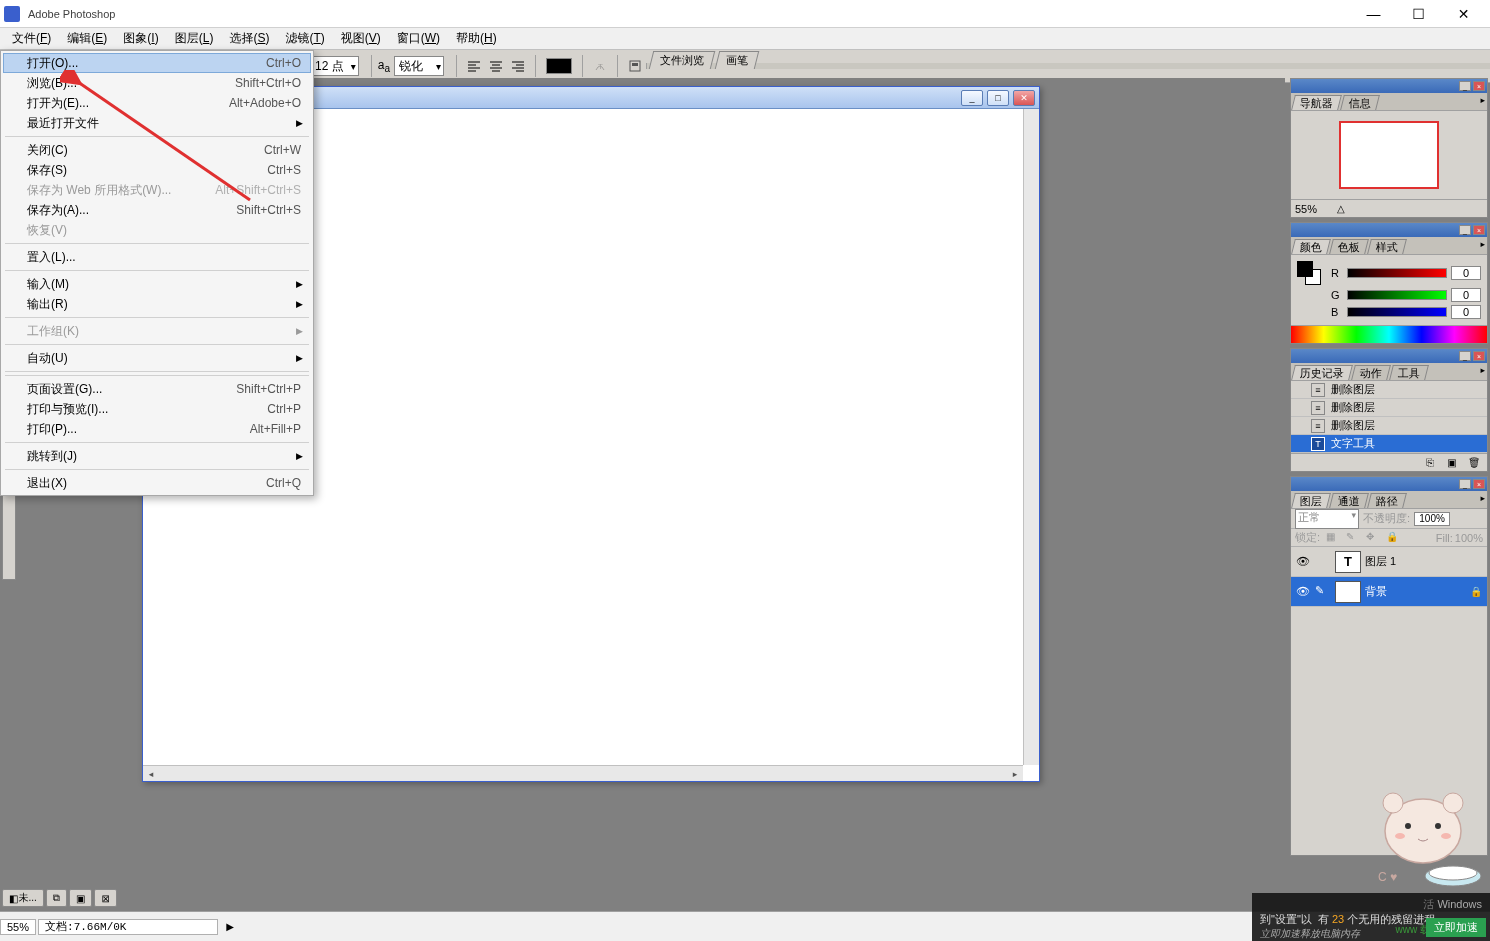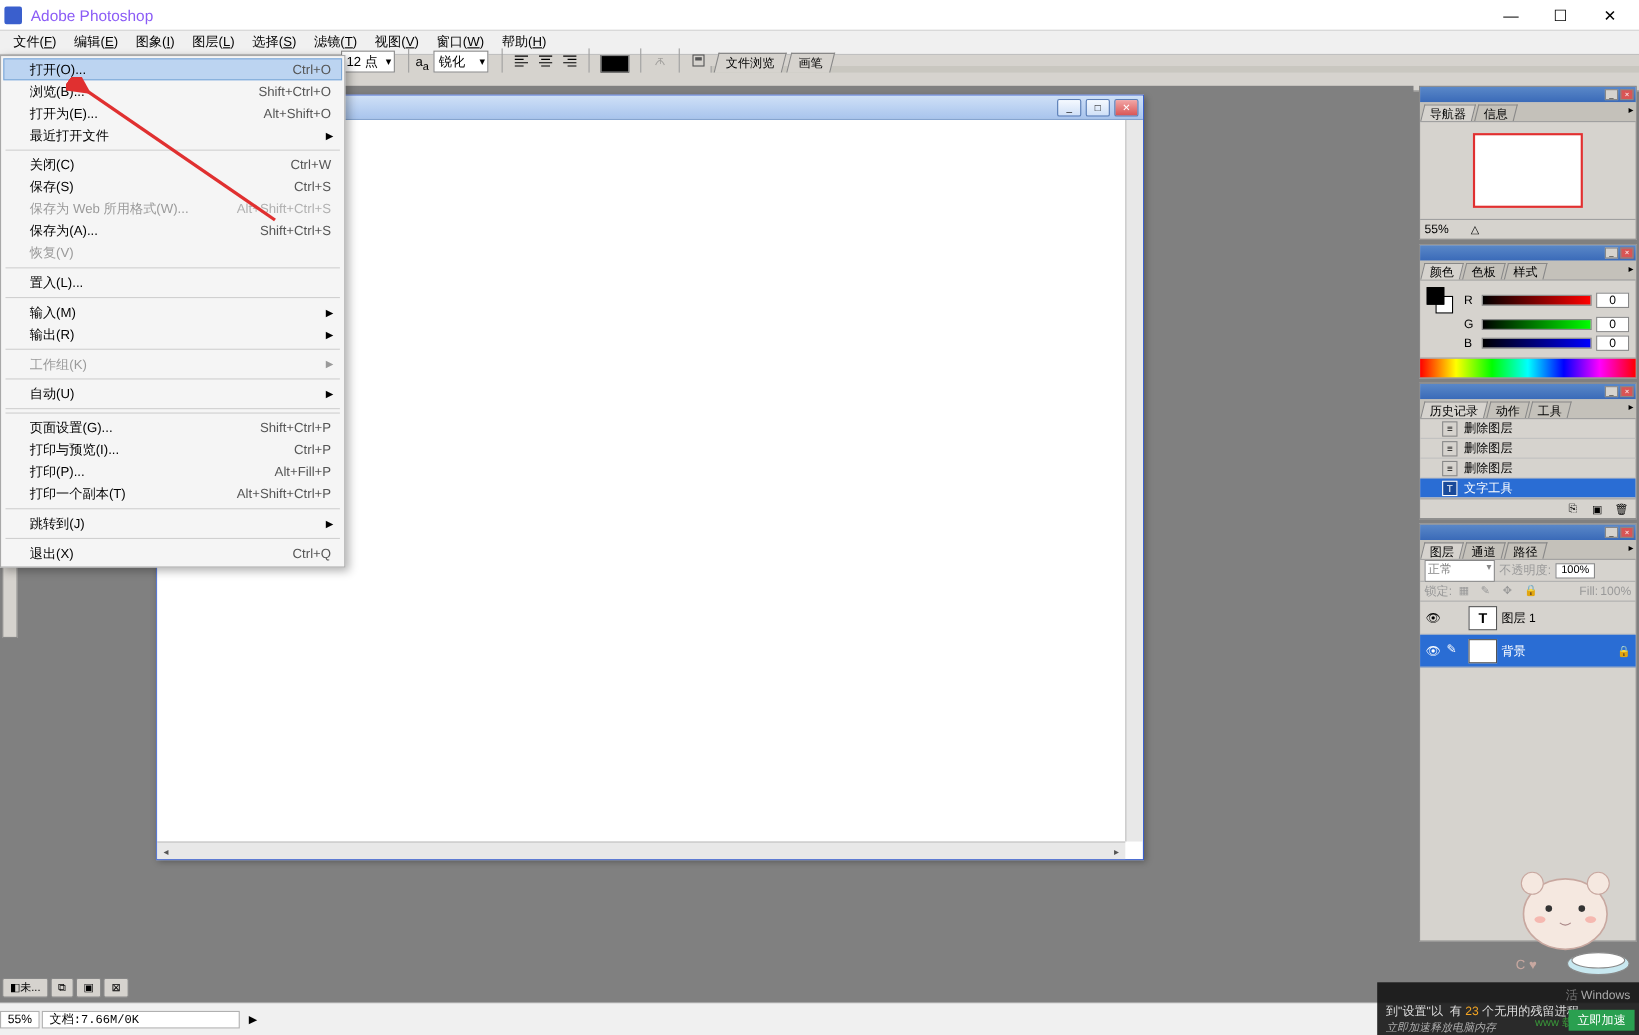--- a/index.html
+++ b/index.html
@@ -1,31 +1,31 @@
 <!DOCTYPE html>
 <html><head>
 <meta charset="utf-8">
 <style>
 * { margin: 0; padding: 0; box-sizing: border-box; font-family: "Microsoft YaHei", Arial, sans-serif; }
 body { width: 1490px; height: 941px; background: #808080; overflow: hidden; position: relative; font-size: 12px; }
 
 
 .titlebar { height: 28px; background: #fff; border-bottom: 1px solid #d0d0d0; display: flex; align-items: center; padding: 0 4px; }
 .titlebar .app-icon { width: 16px; height: 16px; background: #3a5fcd; border-radius: 2px; margin-right: 8px; }
-.titlebar .title { flex: 1; font-size: 14px; color: #8b5cf6; }
+.titlebar .title { flex: 1; font-size: 11px; color: #404040; }
 .titlebar .win-controls { display: flex; }
 .titlebar .win-btn { width: 45px; height: 28px; display: flex; align-items: center; justify-content: center; font-size: 14px; color: #000; }
 
 
 .menubar { height: 22px; background: #f0f0f0; border-bottom: 1px solid #c0c0c0; display: flex; align-items: center; padding: 0 4px; }
 .menubar .menu-item { padding: 2px 8px; font-size: 12px; color: #000; cursor: default; }
 .menubar .menu-item u { text-decoration: underline; }
 
 
-.optionsbar { height: 28px; background: #d6d3ce; border-bottom: 1px solid #a0a0a0; display: flex; align-items: flex-end; padding: 16px 0; }
+.optionsbar { height: 28px; background: #d6d3ce; border-bottom: 1px solid #a0a0a0; display: flex; align-items: center; padding: 16px 0; }
 .optionsbar .opt-spacer { width: 310px; height: 100%; }
 .optionsbar .opt-select { height: 20px; border: 1px solid #888; background: #fff; padding: 0 14px 0 4px; font-size: 12px; margin-right: 6px; position: relative; display: inline-flex; align-items: center; }
 .optionsbar .opt-select::after { content: "▾"; position: absolute; right: 2px; font-size: 10px; }
 .optionsbar .aa { font-size: 12px; margin-right: 4px; }
 .optionsbar .sep { width: 1px; height: 22px; background: #a0a0a0; margin: 0 6px; }
 .optionsbar .icon-btn { width: 22px; height: 22px; display: flex; align-items: center; justify-content: center; border: 1px solid transparent; }
 .optionsbar .color-swatch { width: 26px; height: 16px; background: #000; border: 1px solid #888; margin: 0 4px; }
 .optionsbar .tabs-right { margin-left: auto; display: flex; align-items: flex-end; height: 100%; border-left: 1px solid #a0a0a0; flex: 1; background: #c9c7c0; padding-top: 6px; }
 .optionsbar .tab { background: #d6d3ce; border: 1px solid #888; border-bottom: none; padding: 1px 8px; font-size: 11px; margin-left: 4px; transform: skewX(-14deg); }
 .optionsbar .tab span { display: inline-block; transform: skewX(14deg); }
@@ -238,21 +238,21 @@
     <div class="dd-item highlighted">
       <span class="label">打开(O)...</span>
       <span class="shortcut">Ctrl+O</span>
     </div>
     <div class="dd-item">
       <span class="label">浏览(B)...</span>
       <span class="shortcut">Shift+Ctrl+O</span>
     </div>
     <div class="dd-item">
       <span class="label">打开为(E)...</span>
-      <span class="shortcut">Alt+Shift+O</span>
+      <span class="shortcut">Alt+Adobe+O</span>
     </div>
     <div class="dd-item">
       <span class="label">最近打开文件</span>
       <span class="submenu-arrow">▶</span>
     </div>
     <div class="dd-sep"></div>
     <div class="dd-item">
       <span class="label">关闭(C)</span>
       <span class="shortcut">Ctrl+W</span>
     </div>
@@ -300,24 +300,20 @@
       <span class="label">页面设置(G)...</span>
       <span class="shortcut">Shift+Ctrl+P</span>
     </div>
     <div class="dd-item">
       <span class="label">打印与预览(I)...</span>
       <span class="shortcut">Ctrl+P</span>
     </div>
     <div class="dd-item">
       <span class="label">打印(P)...</span>
       <span class="shortcut">Alt+Fill+P</span>
-    </div>
-    <div class="dd-item">
-      <span class="label">打印一个副本(T)</span>
-      <span class="shortcut">Alt+Shift+Ctrl+P</span>
     </div>
     <div class="dd-sep"></div>
     <div class="dd-item">
       <span class="label">跳转到(J)</span>
       <span class="submenu-arrow">▶</span>
     </div>
     <div class="dd-sep"></div>
     <div class="dd-item">
       <span class="label">退出(X)</span>
       <span class="shortcut">Ctrl+Q</span>

